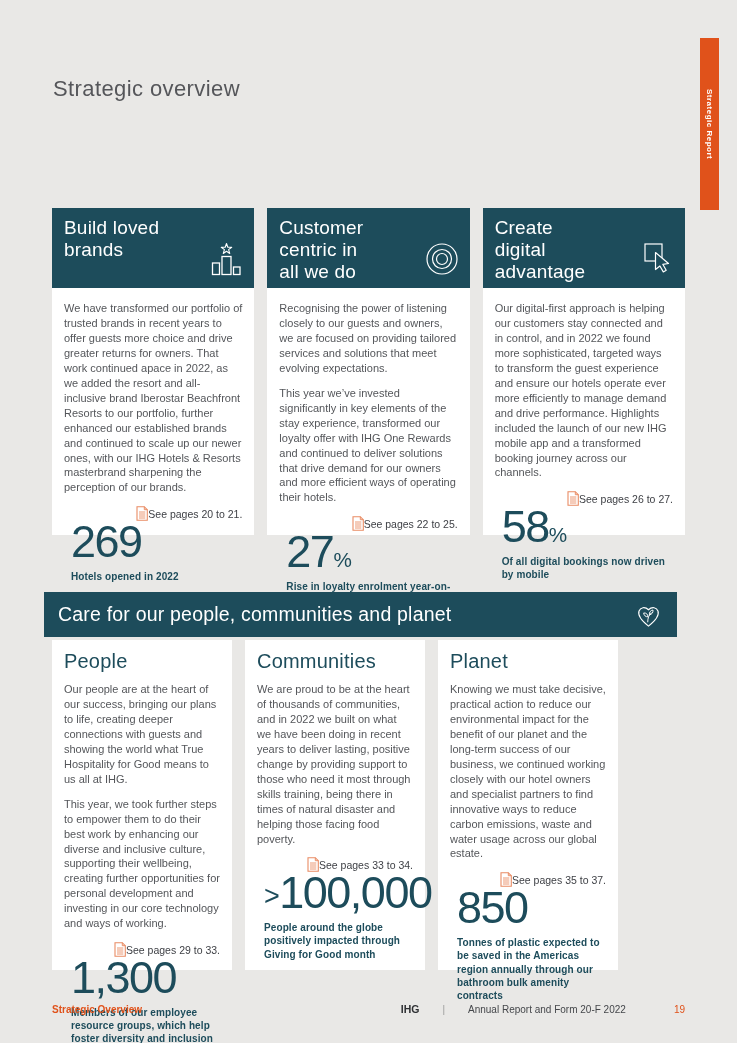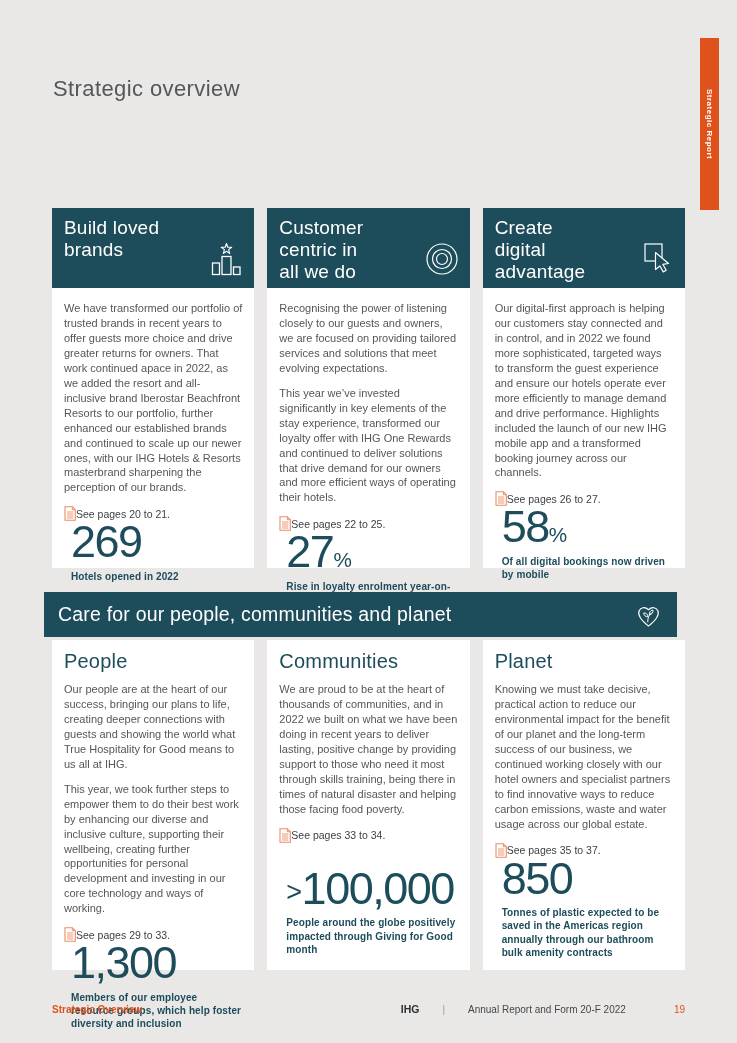--- a/index.html
+++ b/index.html
@@ -32,43 +32,43 @@
     padding:9px 12px 0; box-sizing:border-box;
   }
   .card-title { color:#fff; font-size:19px; line-height:1.17; letter-spacing:0.2px; }
   .card-title span { display:block; }
   .card-icon { position:absolute; right:11px; bottom:12px; line-height:0; }
 
   .card-body, .col {
     background:#fff; box-sizing:border-box;
     padding:13px 12px 14px; display:flex; flex-direction:column;
   }
-  .card-body { height:280px; }
+  .card-body { height:247px; }
   .card-body p, .col p { margin:0 0 10px; font-size:11px; line-height:1.36; color:#54565a; }
 
-  .see-link { display:flex; align-items:center; gap:0; font-size:10.5px; color:#3f4146; margin-top:1px; cursor:pointer; }
+  .see-link { display:flex; align-items:center; gap:0; font-size:10.5px; color:#3f4146; margin-top:1px; cursor:pointer;justify-content:flex-end; }
   .see-link svg { flex:0 0 auto; }
 
   .stat { margin-top:auto;margin-left:7px; }
   .stat-num { font-size:45px; color:#1d4c5b; letter-spacing:-1.5px; line-height:0.95; margin-bottom:6px; }
   .stat-prefix { font-size:0.6em; vertical-align:0.12em; letter-spacing:-0.5px; }
   .stat-suffix { font-size:0.46em; letter-spacing:0; }
   .stat-caption { font-size:10px; font-weight:bold; color:#1d4c5b; line-height:1.32; letter-spacing:0.1px; }
 
   
   .banner {
     position:absolute; left:44px; top:592px; width:633px; height:45px;
     background:#1d4c5b; box-sizing:border-box;
     display:flex; align-items:center; padding:0 14px;
   }
   .banner-title { color:#fff; font-size:19.5px; letter-spacing:0.2px; flex:1; }
   .banner-icon { line-height:0; }
 
   
-  .columns-row { position:absolute; left:52px; top:640px; width:633px; display:flex; gap:13px; }
+  .columns-row { position:absolute; left:52px; top:640px; width:566px; display:flex; gap:13px; }
   .col { flex:1; height:330px; min-width:0; padding-top:8px; }
   .col-title { color:#1d4c5b; font-size:20px; letter-spacing:0.2px; margin:2px 0 9px; font-weight:normal; }
 
   
   .footer {
     position:absolute; left:52px; top:1003px; width:633px;
     display:flex; align-items:baseline; font-size:10px;
   }
   .footer-section { color:#e0521b; font-weight:bold; }
   .footer-brand-group { margin-left:auto; display:flex; gap:23px; align-items:baseline; color:#45474b; }

